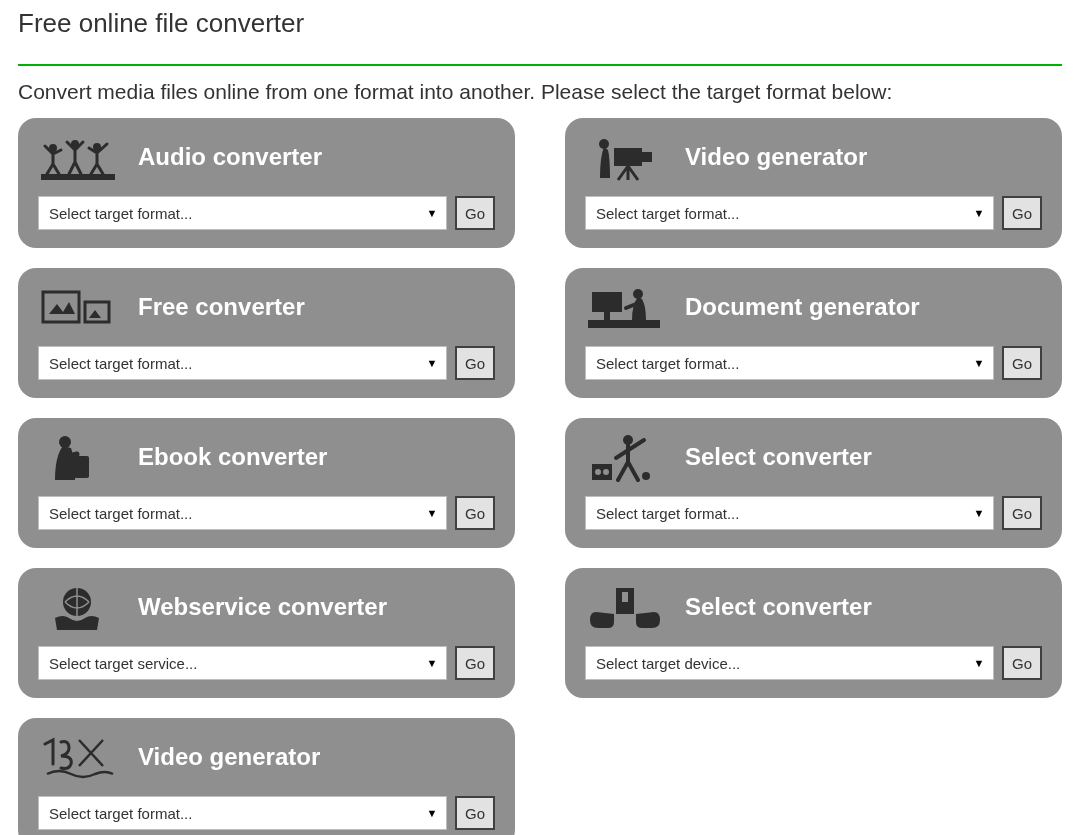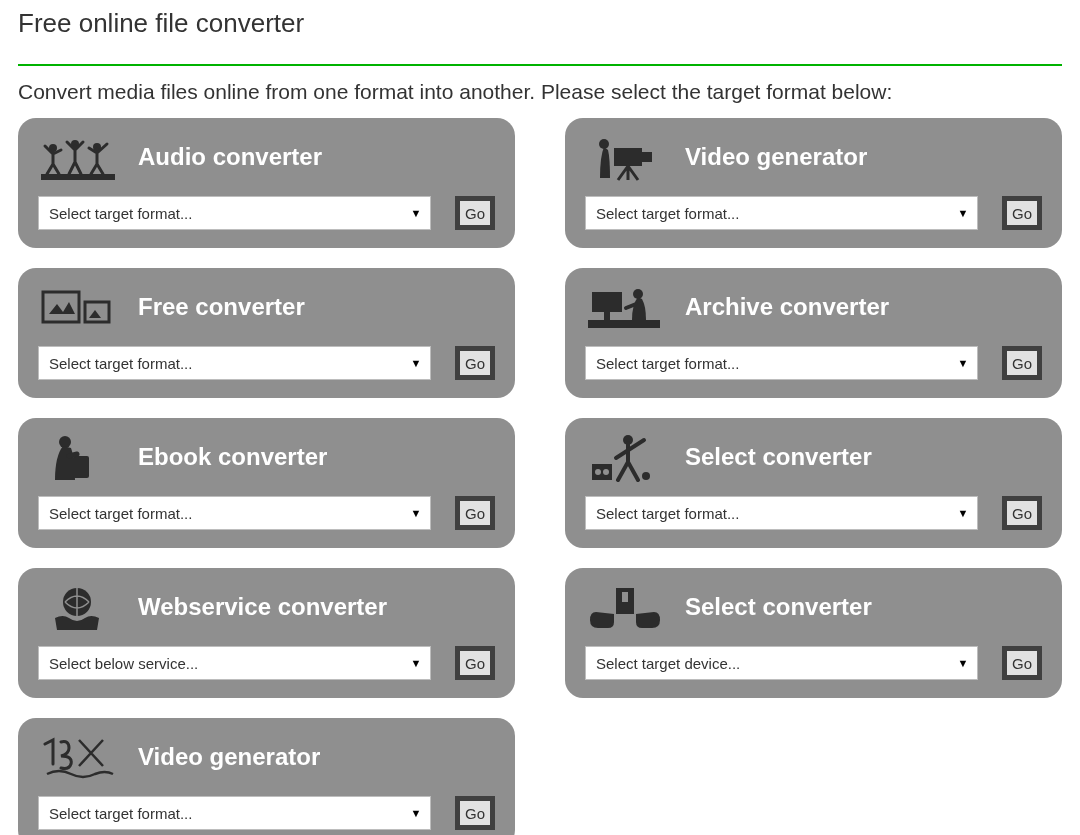--- a/index.html
+++ b/index.html
@@ -54,21 +54,21 @@
     }
     .card-title {
       color: #ffffff;
       font-size: 24px;
       font-weight: 600;
       margin-left: 10px;
     }
     .card-row {
       display: flex;
       align-items: center;
-      gap: 24px;
+      gap: 8px;
     }
     .select-wrap {
       flex: 1;
       position: relative;
       background: #ffffff;
       height: 34px;
       display: flex;
       align-items: center;
       border: 1px solid #bdbdbd;
     }
@@ -83,21 +83,21 @@
       width: 28px;
       text-align: center;
       font-size: 11px;
       color: #000000;
       pointer-events: none;
     }
     .go-btn {
       height: 34px;
       width: 40px;
       background: #e2e2e2;
-      border: 5px solid #404040;
+      border: 2px solid #404040;
       font-size: 15px;
       color: #333333;
       cursor: pointer;
     }
     .watermark {
       position: absolute;
       right: 20px;
       bottom: 10px;
       display: flex;
       align-items: center;
@@ -174,21 +174,21 @@
         <button class="go-btn">Go</button>
       </div>
     </div>
     <div class="card">
       <div class="card-head">
         <span class="card-icon-wrap">
           <svg viewBox="0 0 78 48">
             <use href="#ico-document"></use>
           </svg>
         </span>
-        <span class="card-title">Archive converter</span>
+        <span class="card-title">Document generator</span>
       </div>
       <div class="card-row">
         <div class="select-wrap">
           <span class="select-text">Select target format...</span>
           <span class="select-caret">▼</span>
         </div>
         <button class="go-btn">Go</button>
       </div>
     </div>
     <div class="card">
@@ -229,21 +229,21 @@
       <div class="card-head">
         <span class="card-icon-wrap">
           <svg viewBox="0 0 78 48">
             <use href="#ico-webservice"></use>
           </svg>
         </span>
         <span class="card-title">Webservice converter</span>
       </div>
       <div class="card-row">
         <div class="select-wrap">
-          <span class="select-text">Select below service...</span>
+          <span class="select-text">Select target service...</span>
           <span class="select-caret">▼</span>
         </div>
         <button class="go-btn">Go</button>
       </div>
     </div>
     <div class="card">
       <div class="card-head">
         <span class="card-icon-wrap">
           <svg viewBox="0 0 78 48">
             <use href="#ico-device"></use>

